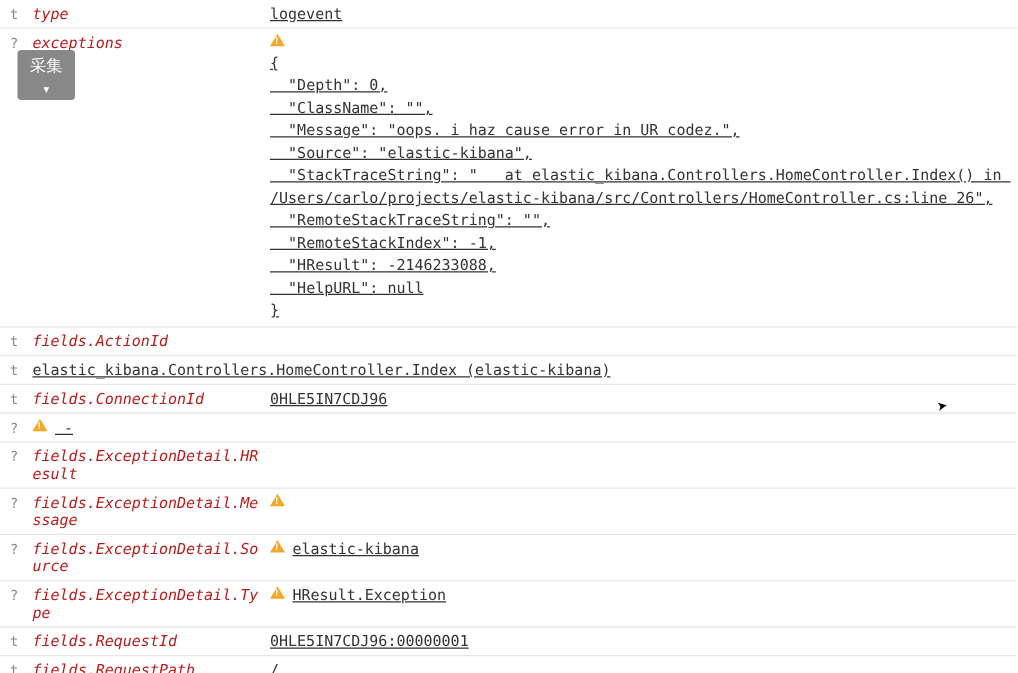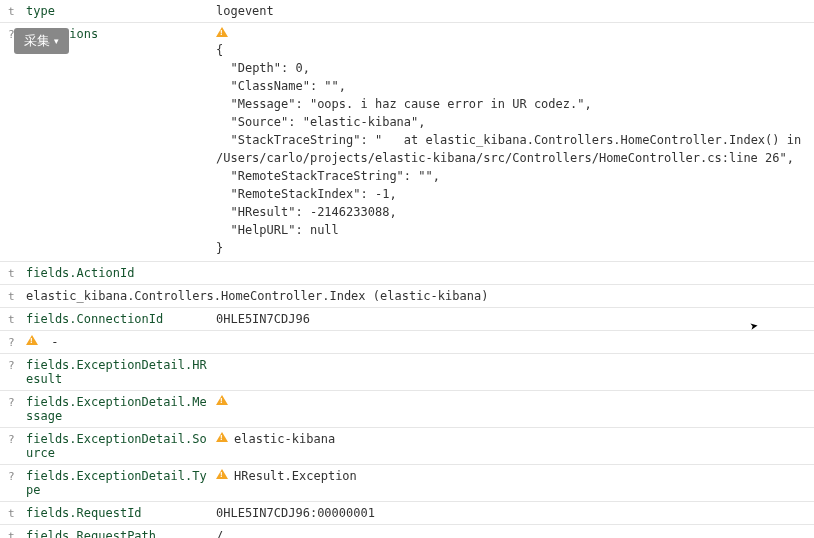--- a/index.html
+++ b/index.html
@@ -20,29 +20,31 @@
   }
   .row:first-child { border-top: none; }
   .type-col {
     width: 18px;
     color: #888;
     font-size: 11px;
     padding-top: 1px;
   }
   .key-col {
     width: 190px;
-    color: #14532d;
+    color: #b91c1c;
     padding-right: 8px;
     word-break: break-all;
+    font-style: italic;
   }
   .val-col {
     flex: 1;
     color: #333;
     white-space: pre-wrap;
     word-break: break-all;
+    text-decoration: underline;
   }
   .warn-icon {
     display: inline-block;
     width: 0; height: 0;
     border-left: 6px solid transparent;
     border-right: 6px solid transparent;
     border-bottom: 10px solid #f5a623;
     position: relative;
     margin-right: 6px;
     vertical-align: top;
@@ -53,31 +55,32 @@
     left: -2px;
     top: 1px;
     font-size: 8px;
     color: #fff;
     font-family: sans-serif;
     font-weight: bold;
   }
   .json-block { line-height: 1.5; }
   .overlay-btn {
     position: absolute;
-    top: 28px;
+    top: 40px;
     left: 14px;
     background: #888;
     color: #fff;
     font-family: sans-serif;
     font-size: 13px;
     padding: 4px 10px;
     border-radius: 3px;
     display: flex;
     align-items: center;
     gap: 4px;
+    flex-direction: column;
   }
   .chevron {
     font-size: 9px;
   }
   .cursor {
     position: absolute;
     top: 318px;
     left: 750px;
     font-size: 14px;
     color: #000;

